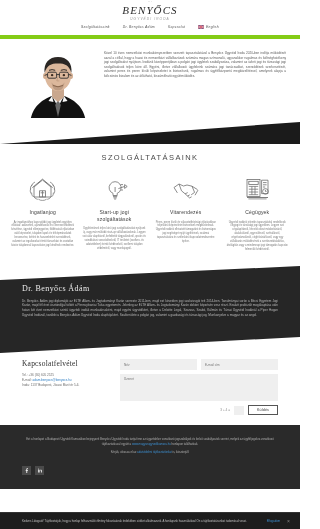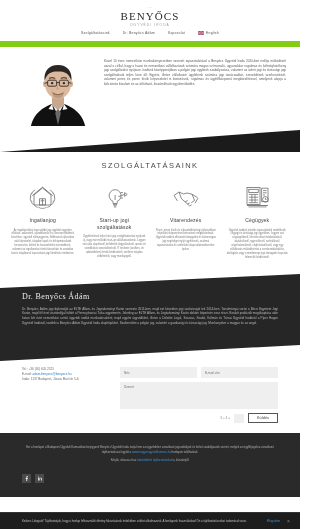--- a/index.html
+++ b/index.html
@@ -5,21 +5,21 @@
   * { box-sizing: border-box; margin: 0; padding: 0; }
   html, body {
     width: 300px; height: 529px;
     font-family: "Liberation Sans", sans-serif;
     background: #ffffff;
     overflow: hidden;
   }
   .page { position: relative; width: 300px; height: 529px; background:#fff; }
 
   
-  .header { width:100%; background:#fff; padding-top:6px; border-bottom:6px solid #84cc16; }
+  .header { width:100%; background:#fff; border-bottom:4px solid #84cc16;font-style:italic; }
   .logo-wrap { text-align:center; }
   .logo-mark { font-size:3px; color:#8a8a8a; letter-spacing:.3px; line-height:4px; }
   .logo-name {
     font-family:"Liberation Serif", serif;
     font-size:11px; letter-spacing:1.1px; color:#2b2b2b; line-height:12px;
   }
   .logo-sub {
     font-size:3.2px; letter-spacing:1.1px; color:#9a9a9a; line-height:6px;
   }
   .nav { display:flex; justify-content:center; align-items:center; gap:13px; padding:3px 0 6px; }
@@ -301,20 +301,21 @@
     <div class="bio-bottom">
       <svg viewBox="0 0 300 18" preserveAspectRatio="none">
         <rect width="300" height="18" fill="#ffffff"></rect>
         <path d="M0 0 L300 0 L300 2 L0 18 Z" fill="#262626"></path>
       </svg>
     </div>
   </div>
 
   <div class="contact">
     <div class="contact-left">
+      <div class="contact-title">Kapcsolatfelvétel</div>
       <div class="contact-line">
         <span>Tel.: </span><span>+36 (30) 605 2525</span>
       </div>
       <div class="contact-line">
         <span>E-mail: </span><a href="#">adam.benyocs@benyocs.hu</a>
       </div>
       <div class="contact-line">
         <span>Iroda: </span><span>1137 Budapest, Jászai Mari tér 5-6.</span>
       </div>
     </div>

